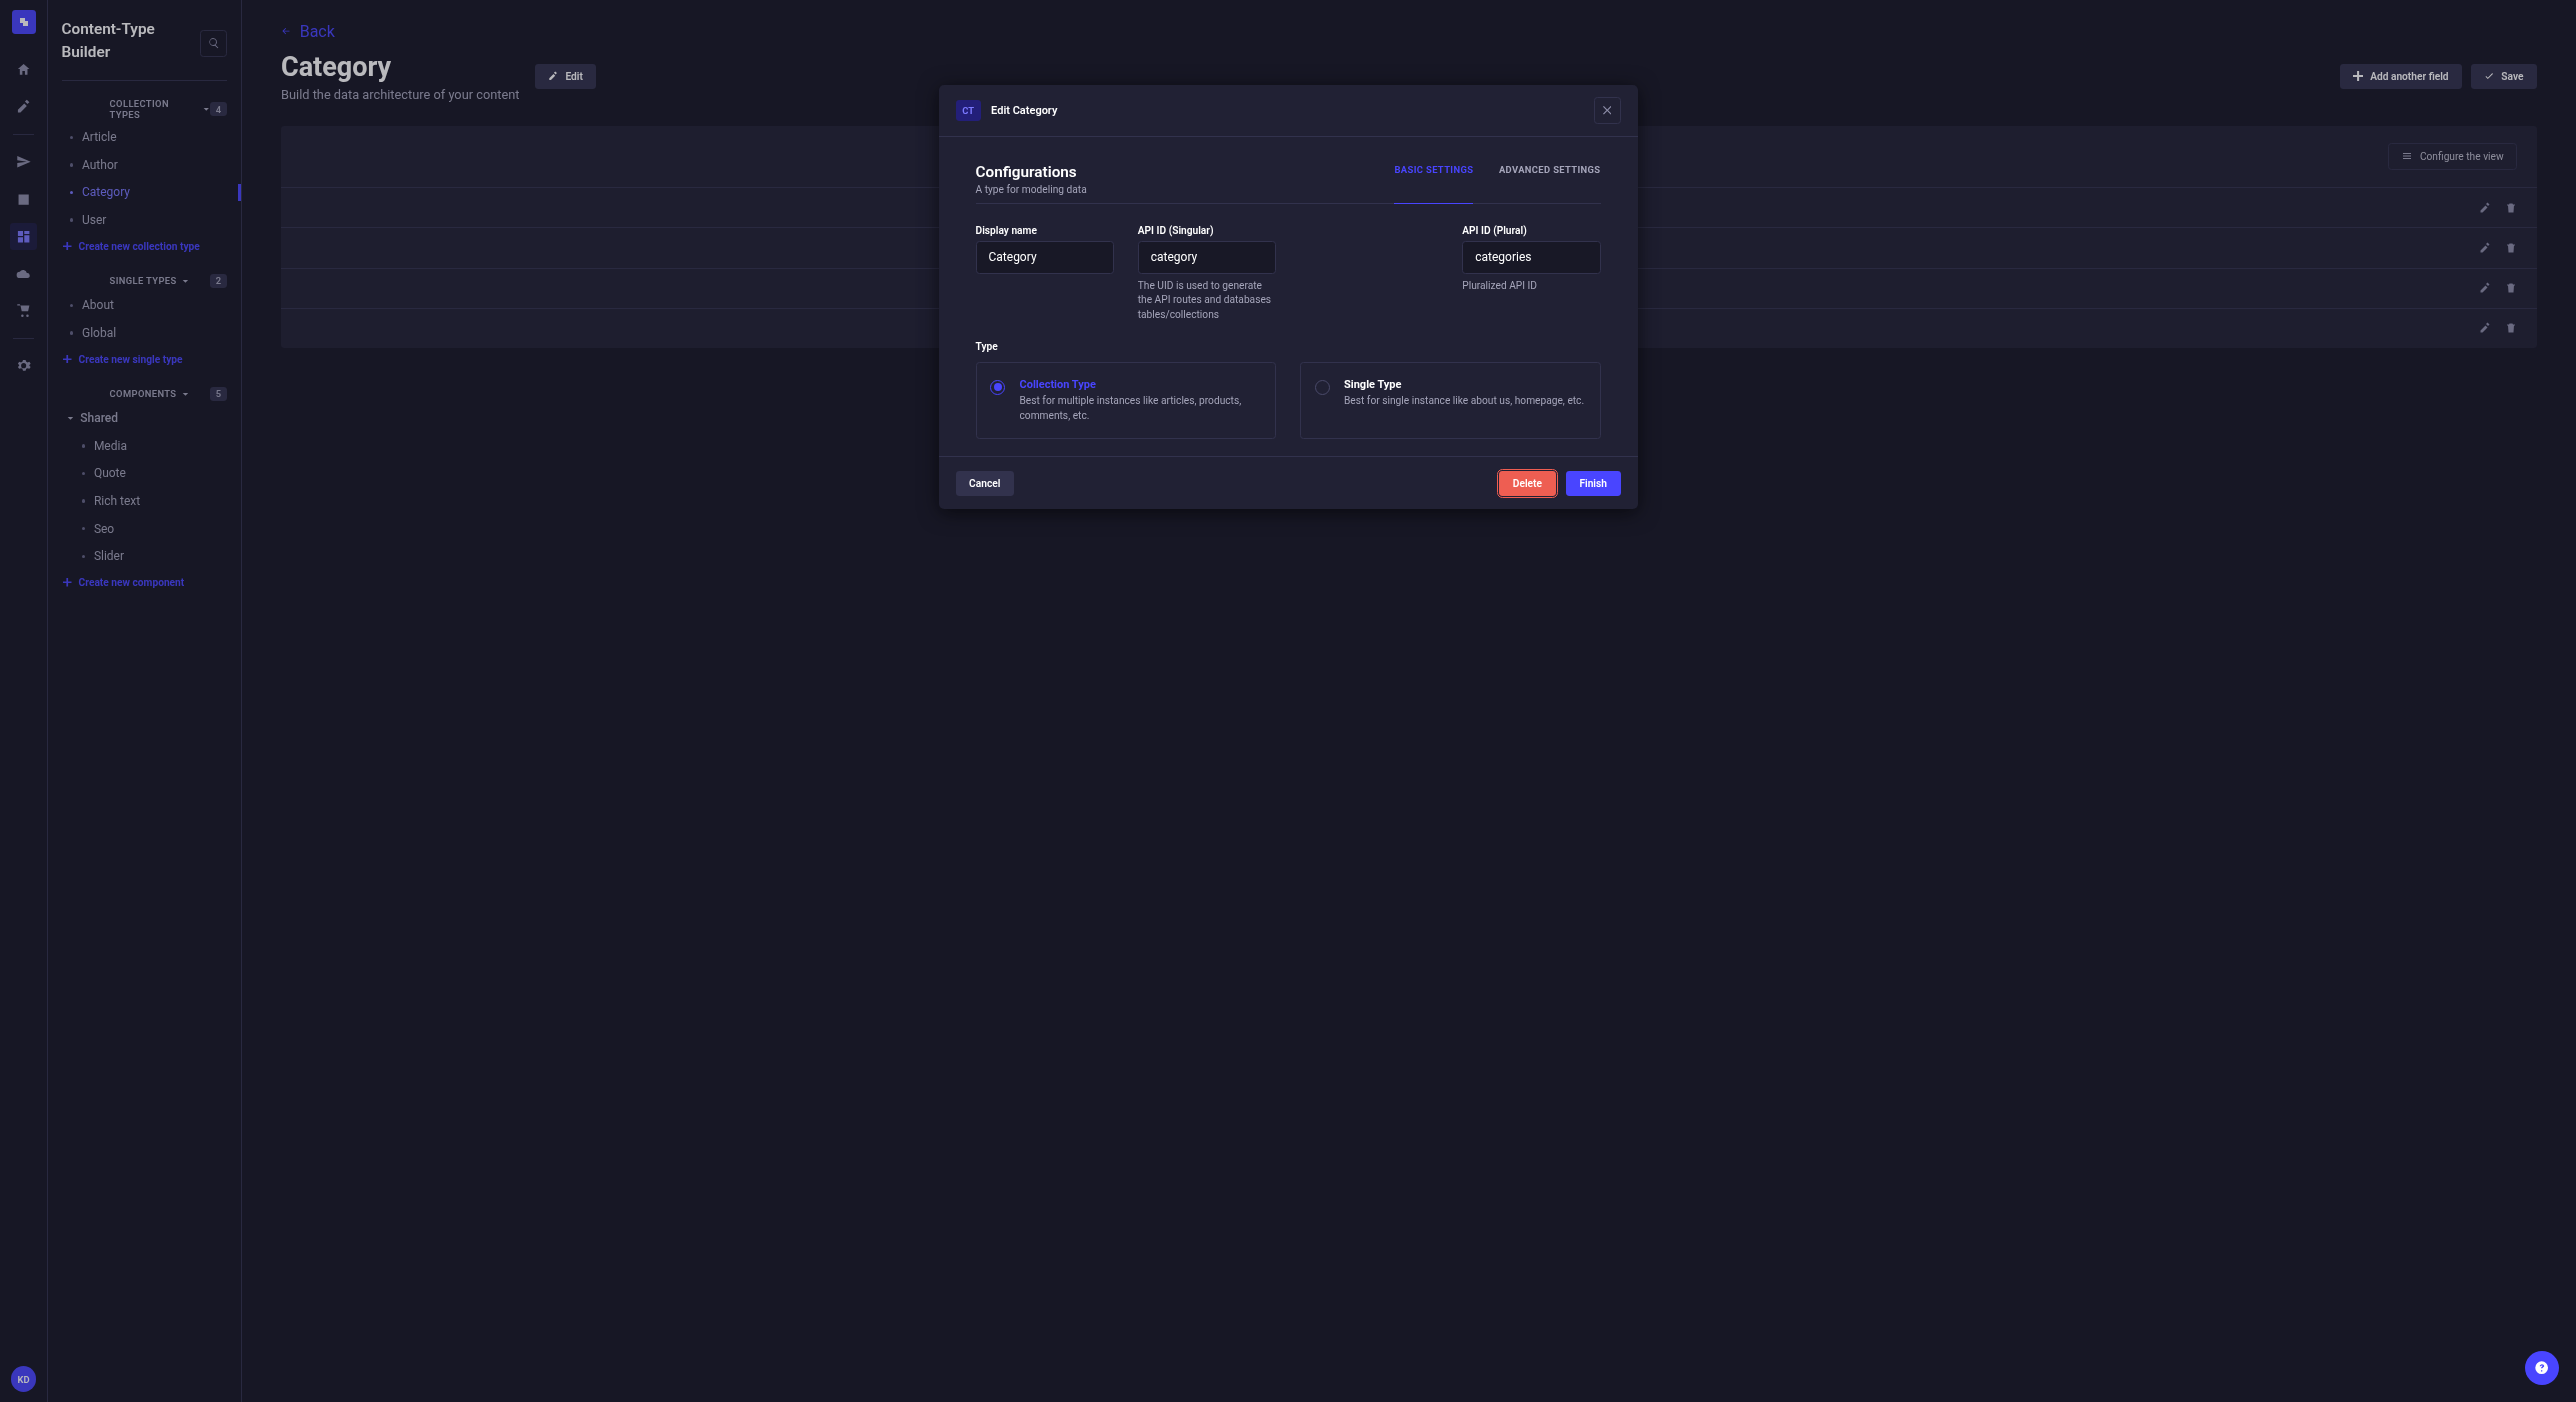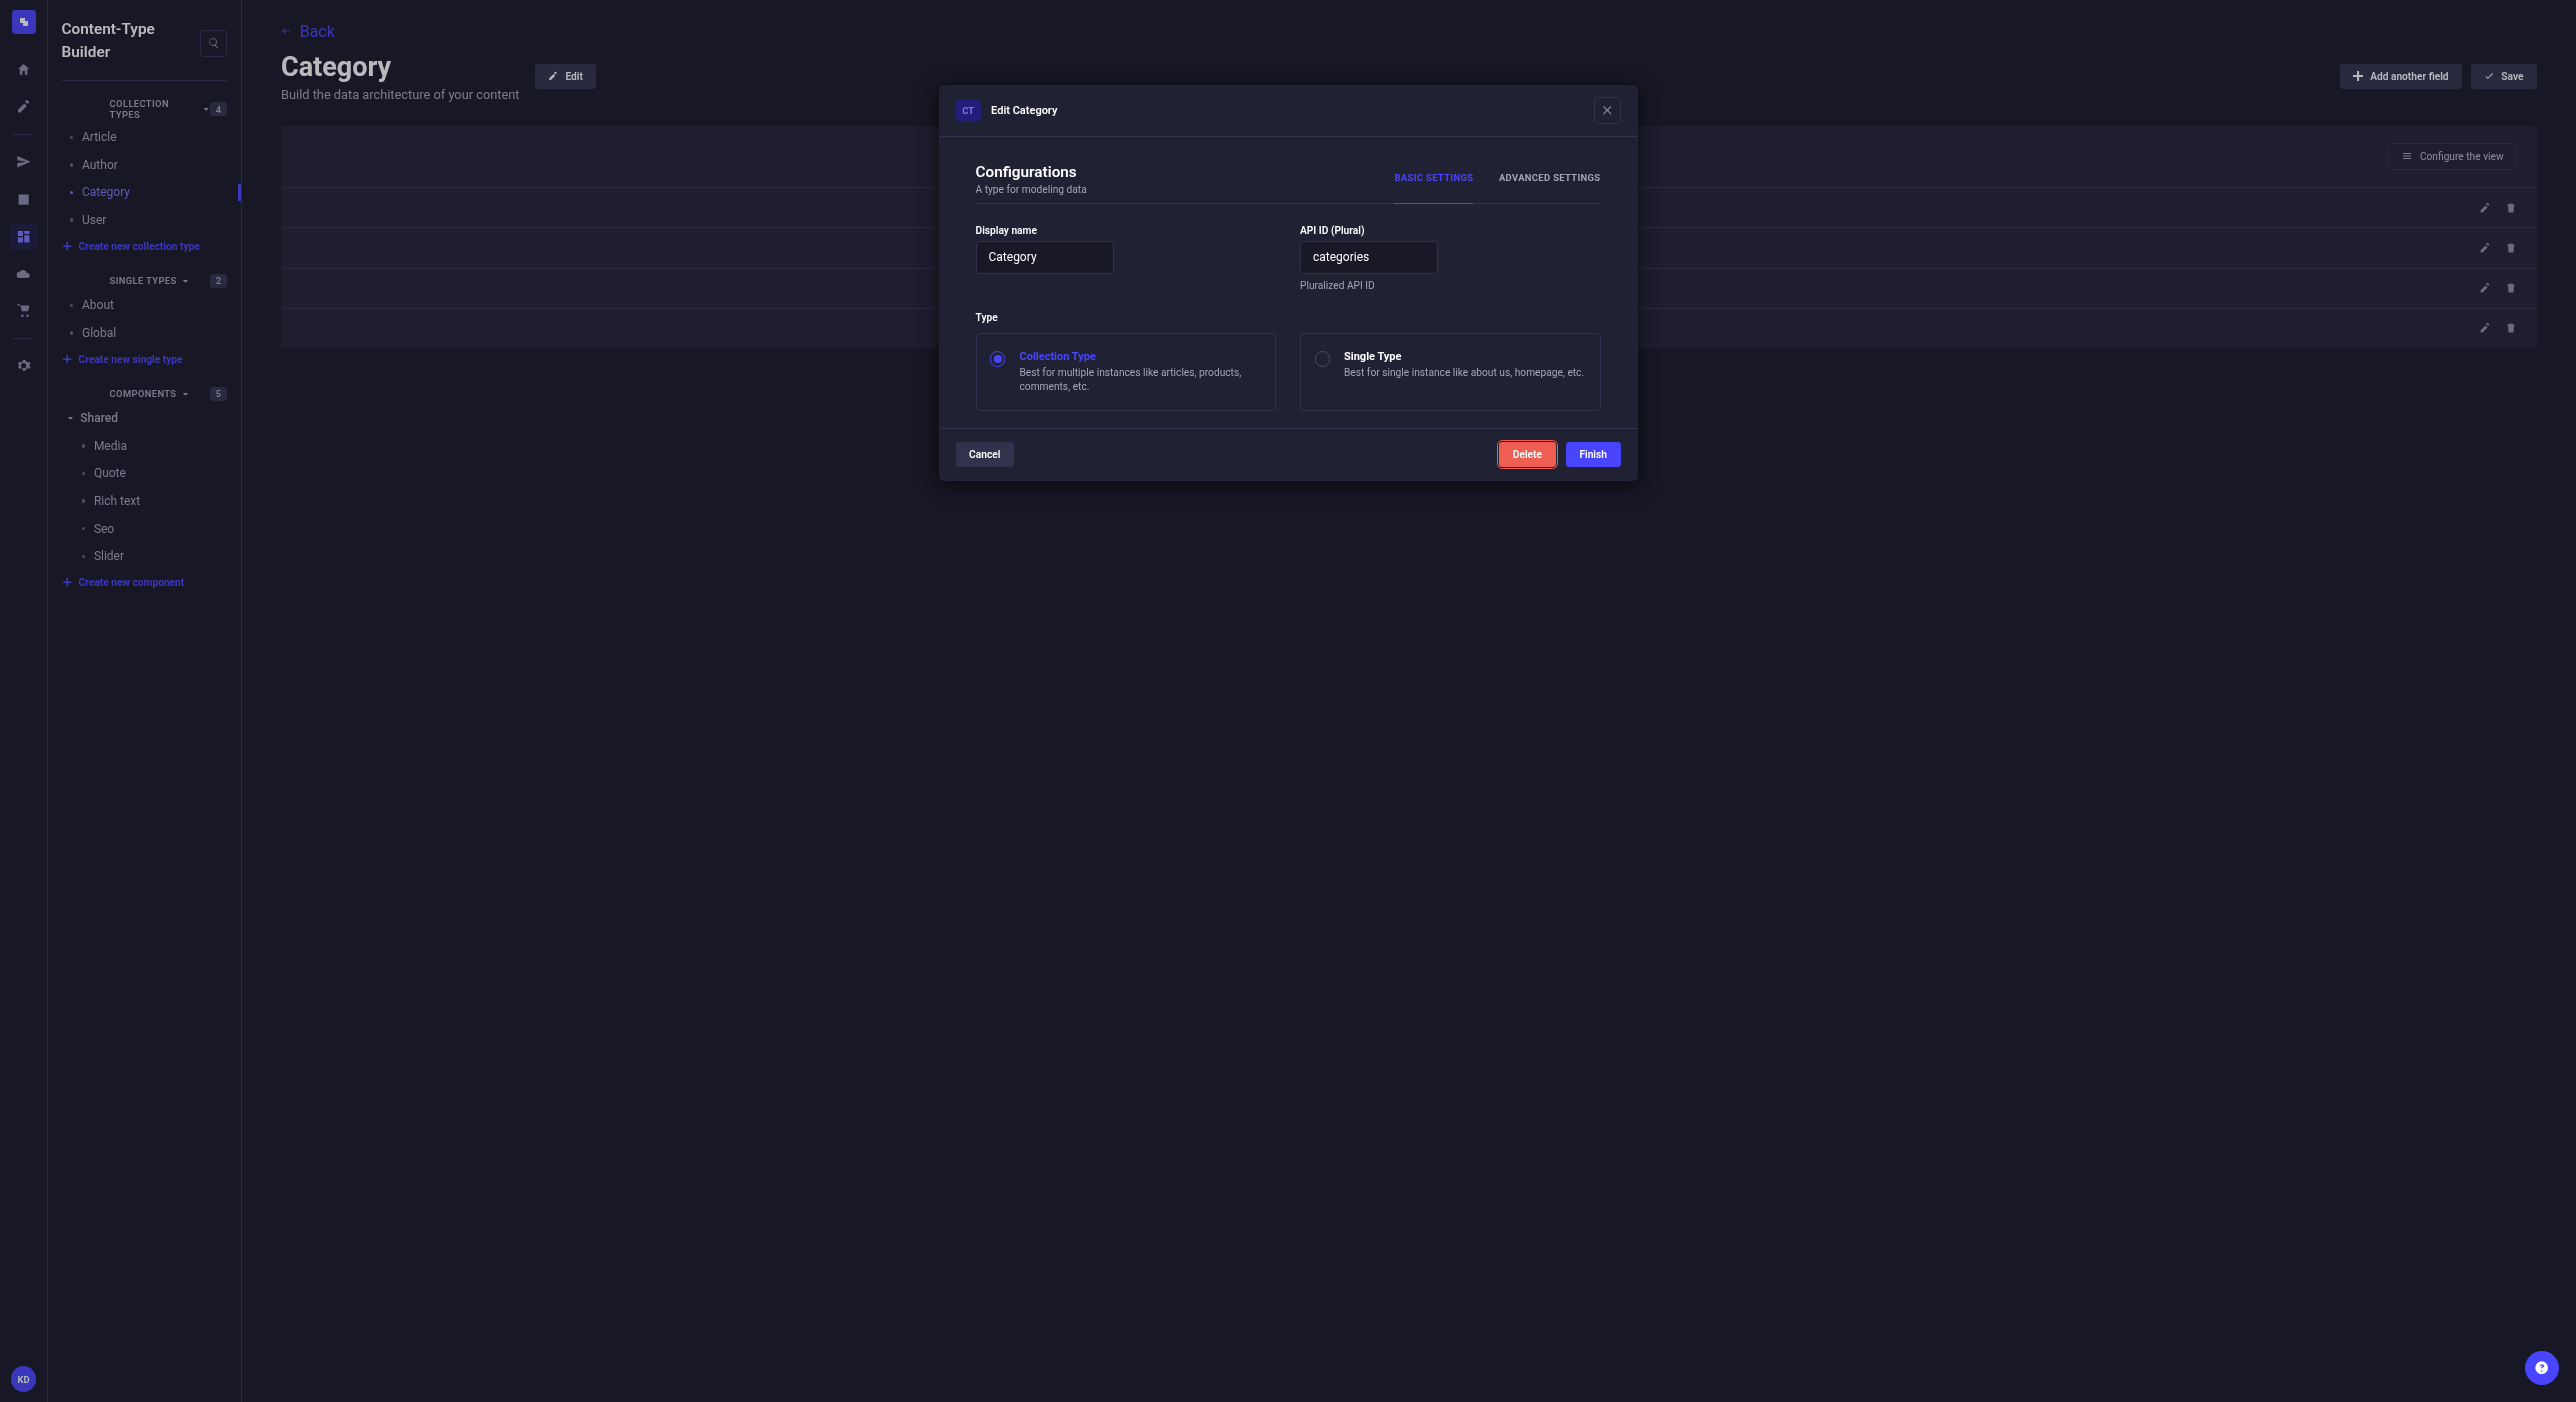--- a/index.html
+++ b/index.html
@@ -74,21 +74,21 @@
 .modal-header-left { display:flex; align-items:center; gap:10.2px;}
 .ct-pill { background:#271fe066; color:#7b79ff; font-size:9.4px; font-weight:700; padding:5.1px 6.8px; border-radius:3.4px;}
 .modal-title { font-size:11px; font-weight:600; color:#fff;}
 .modal-close { width:27px; height:27px; border:0.9px solid #32324d; border-radius:3.4px; display:flex; align-items:center; justify-content:center; cursor:pointer;}
 .modal-close svg { width:8.5px; height:8.5px; fill:#8e8ea9;}
 .modal-body { padding: 25.6px 37px 17px 37px;}
 .config-head { display:flex; justify-content:space-between; align-items:flex-end; border-bottom:0.9px solid #32324d; padding-bottom:8.5px; margin-bottom:20.4px;}
 .config-head-left h2 { font-size:15.3px; color:#fff; font-weight:600;}
 .config-head-left p { font-size:10.2px; color:#a5a5ba; margin-top:3.4px;}
 .tabs { display:flex; gap:25.6px; font-size:9.4px; font-weight:700; letter-spacing:.04em;}
-.tab { padding-bottom:20px; cursor:pointer; color:#a5a5ba; border-bottom: 1.7px solid transparent; margin-bottom:-9.4px;}
+.tab { padding-bottom:28px; cursor:pointer; color:#a5a5ba; border-bottom: 1.7px solid transparent; margin-bottom:-9.4px;}
 .tab.active { color:#4945ff; border-bottom-color:#4945ff;}
 .form-grid { display:grid; grid-template-columns: 1fr 1fr 1fr 1fr; gap: 16px 24px;}
 .form-field { margin-bottom:10.2px;}
 .form-label { font-size:10.2px; font-weight:600; color:#fff; display:block; margin-bottom:5.1px;}
 .form-input { width:100%; background:#181826; border:0.9px solid #32324d; border-radius:3.4px; padding:8.5px 12px; color:#fff; font-size:12px;}
 .form-help { font-size:10.2px; color:#a5a5ba; margin-top:5.1px; line-height:1.4;}
 .type-label { font-size:10.2px; font-weight:600; color:#fff; margin: 8.5px 0 10.2px 0; }
 .type-grid { display:grid; grid-template-columns:1fr 1fr; gap:24px;}
 .type-card { border:0.9px solid #32324d; border-radius:3.4px; padding:15.3px 15.3px 15.3px 43px; position:relative; cursor:pointer;}
 .type-card h3 { font-size:11px; font-weight:700; margin-bottom:3.4px;}
@@ -391,20 +391,25 @@
         <div class="tabs">
           <div class="tab active">BASIC SETTINGS</div>
           <div class="tab">ADVANCED SETTINGS</div>
         </div>
       </div>
       <div class="form-grid">
         <div class="form-field">
           <label class="form-label">Display name</label>
           <input class="form-input" value="Category" style="">
         </div>
+        <div class="form-field">
+          <label class="form-label">API ID (Singular)</label>
+          <input class="form-input" value="category" style="">
+          <div class="form-help">The UID is used to generate the API routes and databases tables/collections</div>
+        </div>
         <div></div>
         <div class="form-field">
           <label class="form-label">API ID (Plural)</label>
           <input class="form-input" value="categories" style="">
           <div class="form-help">Pluralized API ID</div>
         </div>
       </div>
       <div class="type-label">Type</div>
       <div class="type-grid">
         <div class="type-card selected">

